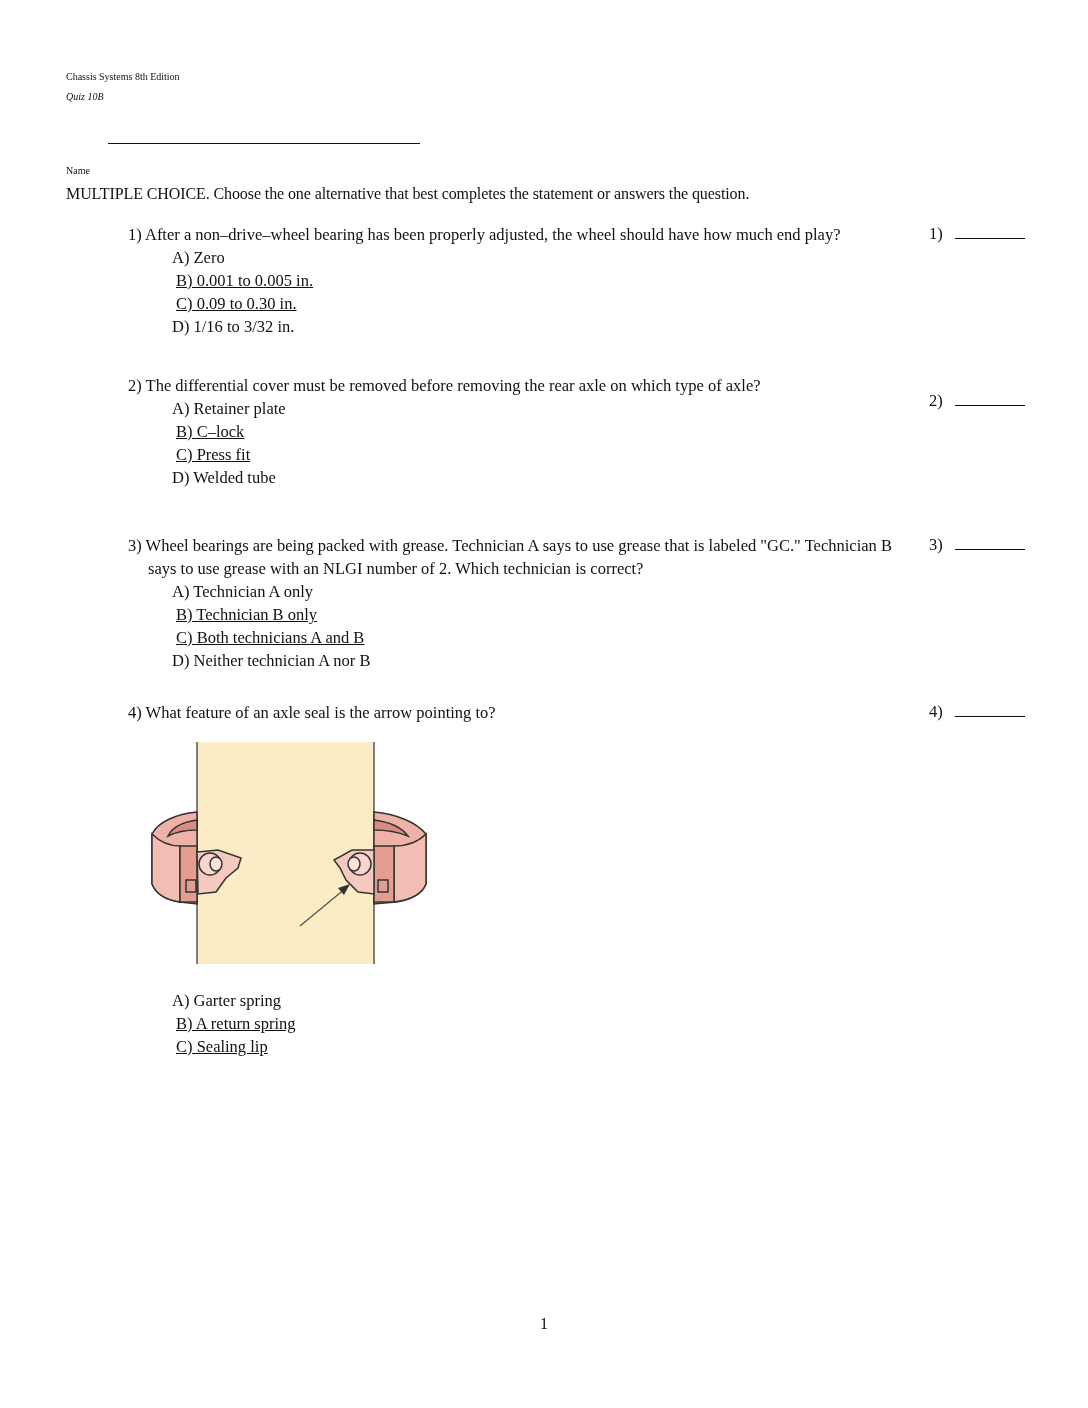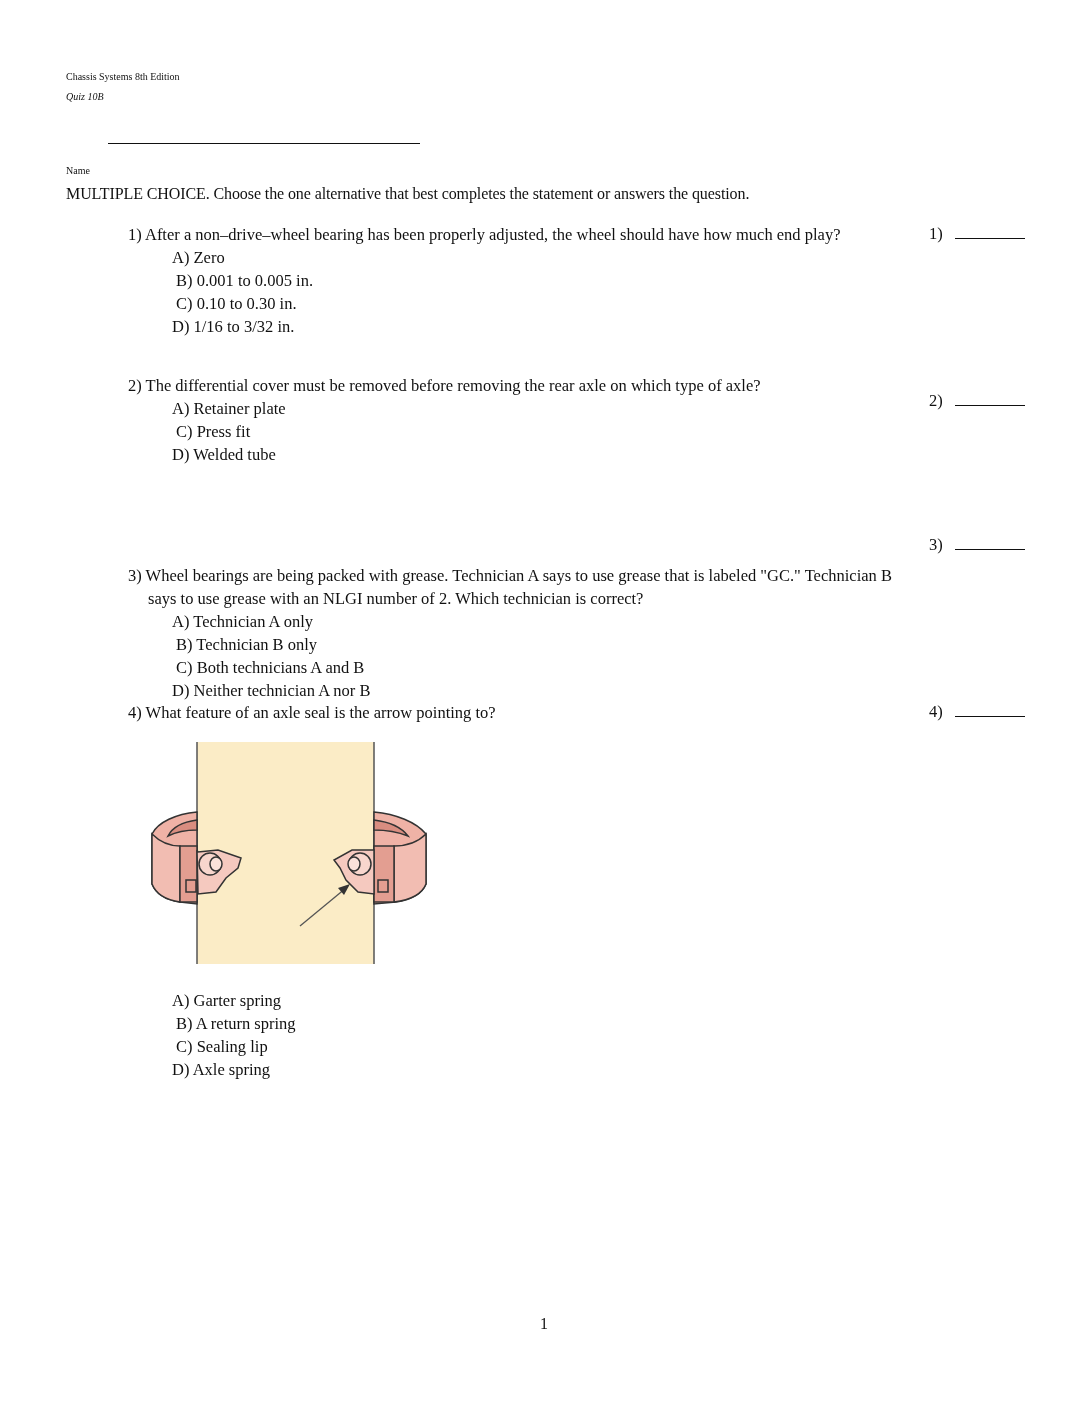--- a/index.html
+++ b/index.html
@@ -7,59 +7,60 @@
     width: 1088px; height: 1408px; position: relative; overflow: hidden;
     font-family: "Liberation Serif", "DejaVu Serif", serif; color: #111;
   }
   .abs { position: absolute; }
   .hdr { left: 66px; font-size: 10px; line-height: 20px; }
   .name-line { position: absolute; left: 108px; top: 143px; width: 312px; height: 0; border-top: 1px solid #111; }
   .instructions { left: 66px; top: 185px; font-size: 16px; font-weight: normal; letter-spacing: -0.1px; }
   .q { position: absolute; left: 128px; width: 790px; font-size: 16.5px; line-height: 23px; }
   .q .stem { padding-left: 20px; text-indent: -20px; }
   .opt { padding-left: 44px; white-space: nowrap; }
-  .opt.ind { padding-left: 48px; }
+  .opt.ind { padding-left: 48px; text-decoration: underline; }
   .ans { position: absolute; left: 929px; font-size: 16.5px; }
   .ans .num { display: inline-block; width: 26px; }
   .ans .line { display: inline-block; width: 70px; border-bottom: 1.5px solid #111; height: 12px; vertical-align: baseline; margin-left: 0; }
   .fig { position: absolute; left: 146px; top: 742px; width: 296px; height: 224px; }
   .pagenum { left: 540px; top: 1315px; font-size: 16px; }
 </style>
 </head>
 <body>
 
 <div class="abs hdr" style="top:67px;">Chassis Systems 8th Edition</div>
 <div class="abs hdr" style="top:87px;font-style:italic;">Quiz 10B</div>
 <div class="abs hdr" style="top:128px;margin-top:33px;">Name</div>
 <div class="name-line"></div>
 
 <div class="abs instructions">MULTIPLE CHOICE.  Choose the one alternative that best completes the statement or answers the question.</div>
 
 <div class="q" style="top:223px;">
   <div class="stem">1) After a non–drive–wheel bearing has been properly adjusted, the wheel should have how much end play?</div>
   <div class="opt">A) Zero</div>
   <div class="opt ind">B) 0.001 to 0.005 in.</div>
-  <div class="opt ind">C) 0.10 to 0.30 in.</div>
+  <div class="opt ind">C) 0.09 to 0.30 in.</div>
   <div class="opt">D) 1/16 to 3/32 in.</div>
 </div>
 <div class="ans" style="top:224px;">
   <span class="num">1)</span><span class="line"></span>
 </div>
 
 <div class="q" style="top:374px;">
   <div class="stem">2) The differential cover must be removed before removing the rear axle on which type of axle?</div>
   <div class="opt">A) Retainer plate</div>
+  <div class="opt ind">B) C–lock</div>
   <div class="opt ind">C) Press fit</div>
   <div class="opt">D) Welded tube</div>
 </div>
 <div class="ans" style="top:391px;">
   <span class="num">2)</span><span class="line"></span>
 </div>
 
-<div class="q" style="top:534px;margin-top:30px;">
+<div class="q" style="top:534px;">
   <div class="stem">3) Wheel bearings are being packed with grease. Technician A says to use grease that is labeled "GC." Technician B says to use grease with an NLGI number of 2. Which technician is correct?</div>
   <div class="opt">A) Technician A only</div>
   <div class="opt ind">B) Technician B only</div>
   <div class="opt ind">C) Both technicians A and B</div>
   <div class="opt">D) Neither technician A nor B</div>
 </div>
 <div class="ans" style="top:535px;">
   <span class="num">3)</span><span class="line"></span>
 </div>
 
@@ -101,16 +102,15 @@
   <g>
     <line x1="154" y1="184" x2="200" y2="146" stroke="#555" stroke-width="1.3"></line>
     <polygon points="204,142 192,146 198,153" fill="#333"></polygon>
   </g>
 </svg>
 
 <div class="q" style="top:989px;">
   <div class="opt">A) Garter spring</div>
   <div class="opt ind">B) A return spring</div>
   <div class="opt ind">C) Sealing lip</div>
-  <div class="opt">D) Axle spring</div>
 </div>
 
 <div class="abs pagenum">1</div>
 
 </body></html>

